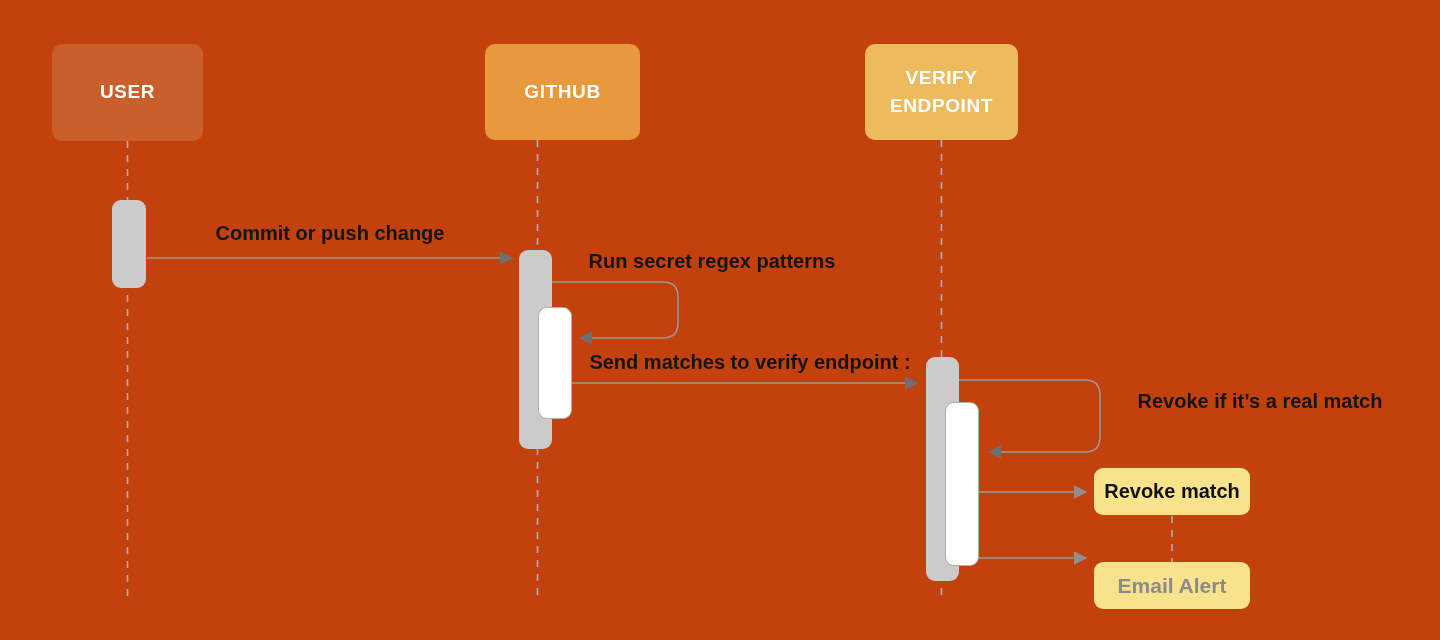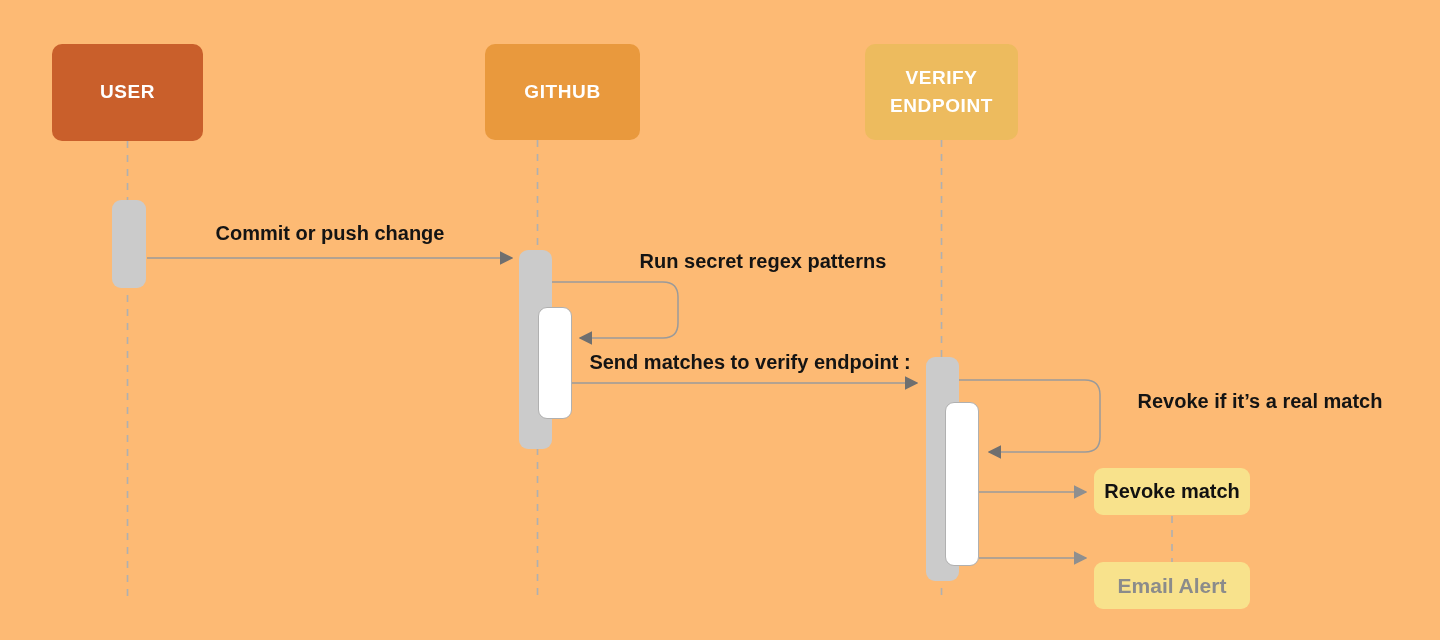--- a/index.html
+++ b/index.html
@@ -1,20 +1,20 @@
 <!DOCTYPE html>
 <html><head>
 <meta charset="utf-8">
 <style>
   html, body { margin: 0; padding: 0; background: #ffffff; }
   .stage {
     position: relative;
     width: 1440px;
     height: 640px;
-    background: #fdba74;
+    background: #c2410c;
     overflow: hidden;
     font-family: "Liberation Sans", "DejaVu Sans", sans-serif;
   }
   .layer { position: absolute; left: 0; top: 0; width: 1440px; height: 640px; }
   svg.layer { pointer-events: none; }
 
   
   .actor {
     position: absolute;
     border-radius: 10px;
@@ -56,21 +56,21 @@
   .msg-label {
     position: absolute;
     font-weight: bold;
     color: #141414;
     font-size: 20px;
     text-align: center;
     white-space: nowrap;
     z-index: 5;
   }
   .label-commit { left: 160px;  top: 222px; width: 340px; }
-  .label-run    { left: 613px;  top: 250px; width: 300px; }
+  .label-run    { left: 562px;  top: 250px; width: 300px; }
   .label-send   { left: 568px;  top: 351px; width: 364px; }
   .label-check  { left: 1110px; top: 390px; width: 300px; }
 
   
   .target-box {
     position: absolute;
     left: 1094px;
     width: 156px;
     height: 47px;
     background: #f8e28c;

